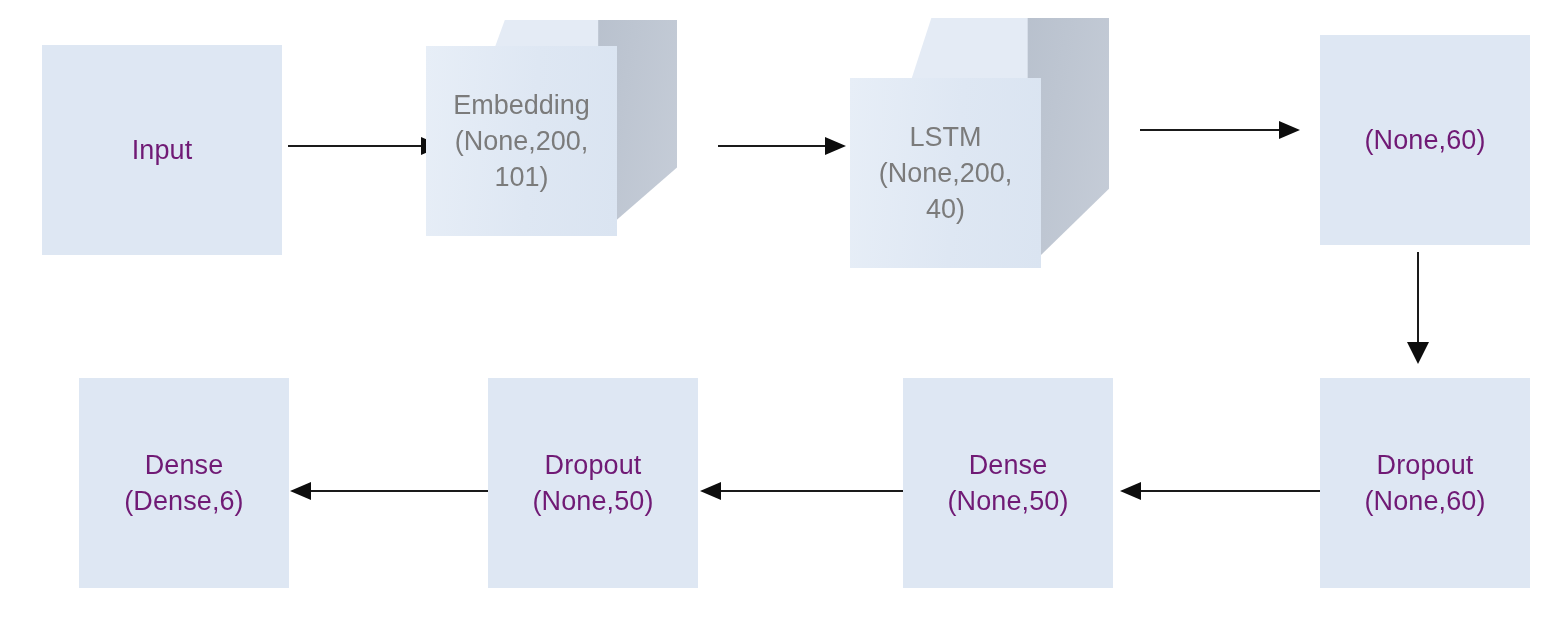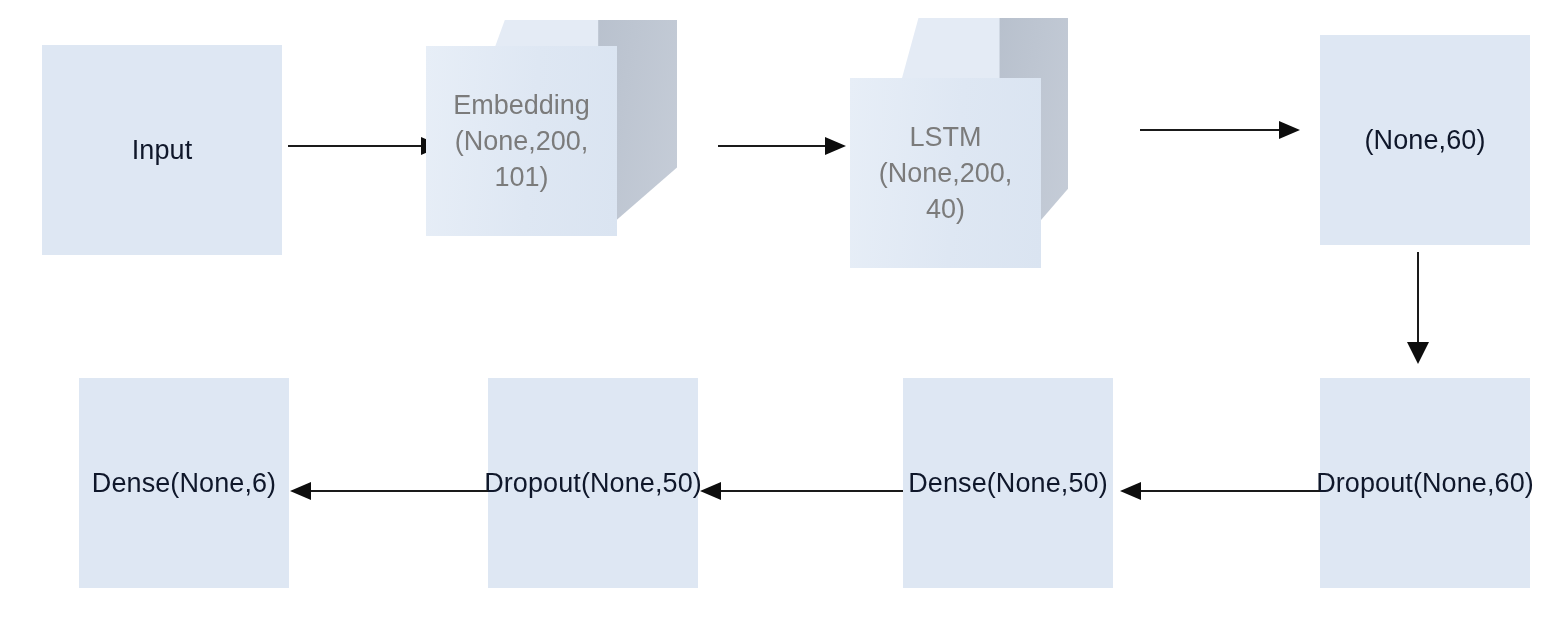--- a/index.html
+++ b/index.html
@@ -14,25 +14,25 @@
     position: relative;
     width: 1566px;
     height: 622px;
     background: #ffffff;
     overflow: hidden;
   }
   .node {
     position: absolute;
     box-sizing: border-box;
     display: flex;
-    flex-direction: row;
+    flex-direction: column;
     align-items: center;
     justify-content: center;
     text-align: center;
-    color: #0f172a;
+    color: #701a75;
     font-size: 27px;
     line-height: 1.34;
     letter-spacing: 0.1px;
   }
   .flat-box {
     background: #dee7f3;
   }
   .node .label-line {
     display: block;
     white-space: nowrap;
@@ -144,21 +144,21 @@
       <span class="label-line">(None,200,</span>
       <span class="label-line">101)</span>
     </div>
   </div>
 
   <div class="arrow" style="left:718px; top:126px; width:128px; height:40px;">
     <div class="arrow-line-h" style="left:0; width:110px;"></div>
     <div class="arrow-head-r" style="left:107px;"></div>
   </div>
 
-  <div class="cube" style="left:850px; top:18px; width:218px; height:250px;">
+  <div class="cube" style="left:850px; top:18px; width:259px; height:250px;">
     <div class="cube-top"></div>
     <div class="cube-right"></div>
     <div class="cube-front" style="width:191px; height:190px;">
       <span class="label-line">LSTM</span>
       <span class="label-line">(None,200,</span>
       <span class="label-line">40)</span>
     </div>
   </div>
 
   <div class="arrow" style="left:1140px; top:110px; width:160px; height:40px;">
@@ -200,16 +200,16 @@
     <span class="label-line">(None,50)</span>
   </div>
 
   <div class="arrow" style="left:290px; top:471px; width:198px; height:40px;">
     <div class="arrow-line-h" style="left:18px; width:180px;"></div>
     <div class="arrow-head-l" style="left:0;"></div>
   </div>
 
   <div class="node flat-box" style="left:79px; top:378px; width:210px; height:210px;">
     <span class="label-line">Dense</span>
-    <span class="label-line">(None,6)</span>
+    <span class="label-line">(Dense,6)</span>
   </div>
 
 </div>
 
 </body></html>

